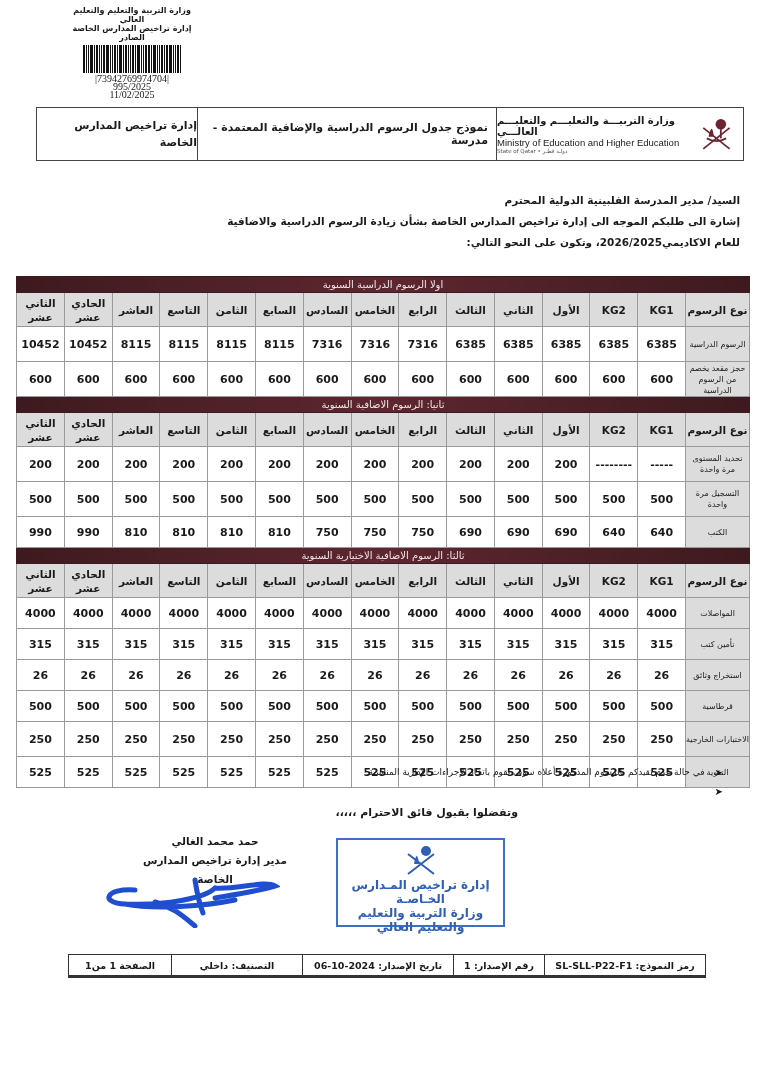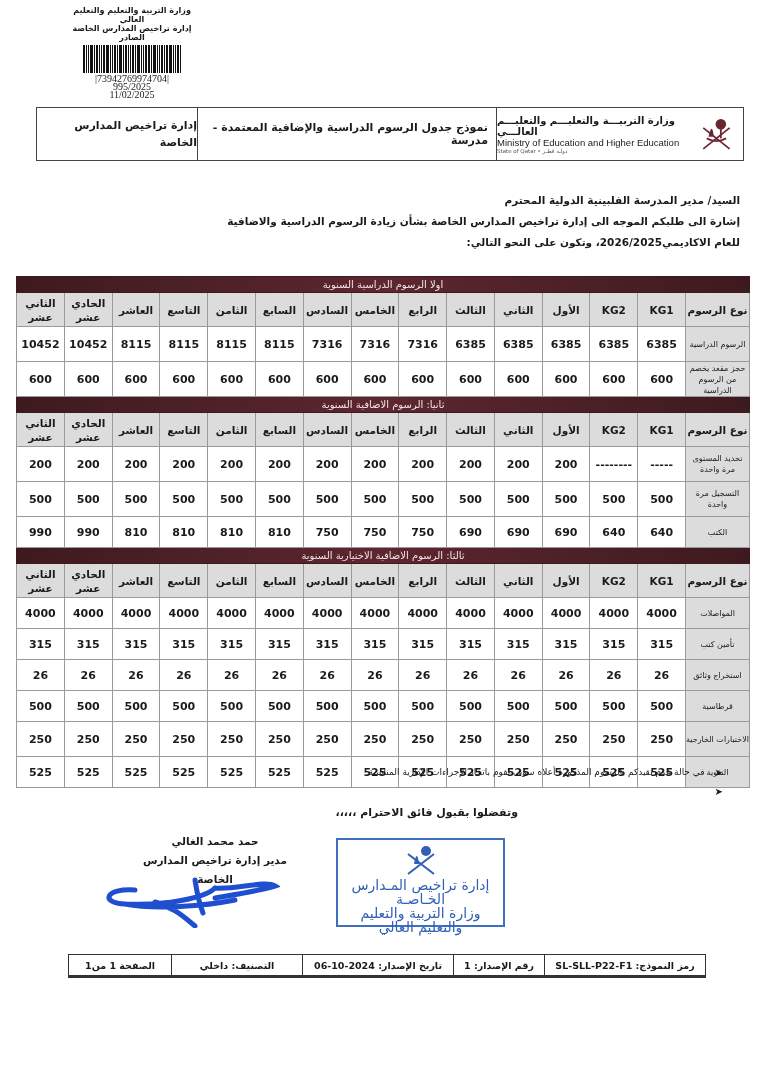--- a/index.html
+++ b/index.html
@@ -43,21 +43,21 @@
   .notes { right: 45px; top: 763px; width: 620px; direction: rtl; font-size: 9px; line-height: 19px; }
   .notes div { display: flex; gap: 10px; }
   .arrow { font-size: 10px; }
   .regards { right: 250px; top: 806px; font-size: 11px; font-weight: bold; direction: rtl; }
 
   .signer { left: 130px; top: 832px; width: 170px; text-align: center; direction: rtl; font-size: 10.5px; font-weight: bold; line-height: 19px; }
   .sig { left: 95px; top: 868px; width: 185px; height: 60px; }
 
   .stamp { left: 336px; top: 838px; width: 165px; height: 85px; border: 2px solid #3f6fc0; color: #2f5fb6; text-align: center; direction: rtl; }
   .stamp-emblem { width: 34px; height: 34px; margin: 4px auto 0; display: block; }
-  .stamp-l { font-size: 14px; line-height: 14px; font-weight: normal; }
+  .stamp-l { font-size: 12px; line-height: 14px; font-weight: bold; }
 
   
   .foot { left: 68px; top: 954px; width: 636px; height: 20px; border: 1.5px solid #333; border-bottom-width: 3px; display: flex; direction: rtl; font-size: 9.5px; font-weight: bold; }
   .foot div { display: flex; align-items: center; justify-content: center; border-left: 1.5px solid #333; }
   .foot div:last-child { border-left: none; }
 </style>
 </head>
 <body>
 
 <div class="abs bc-box">

